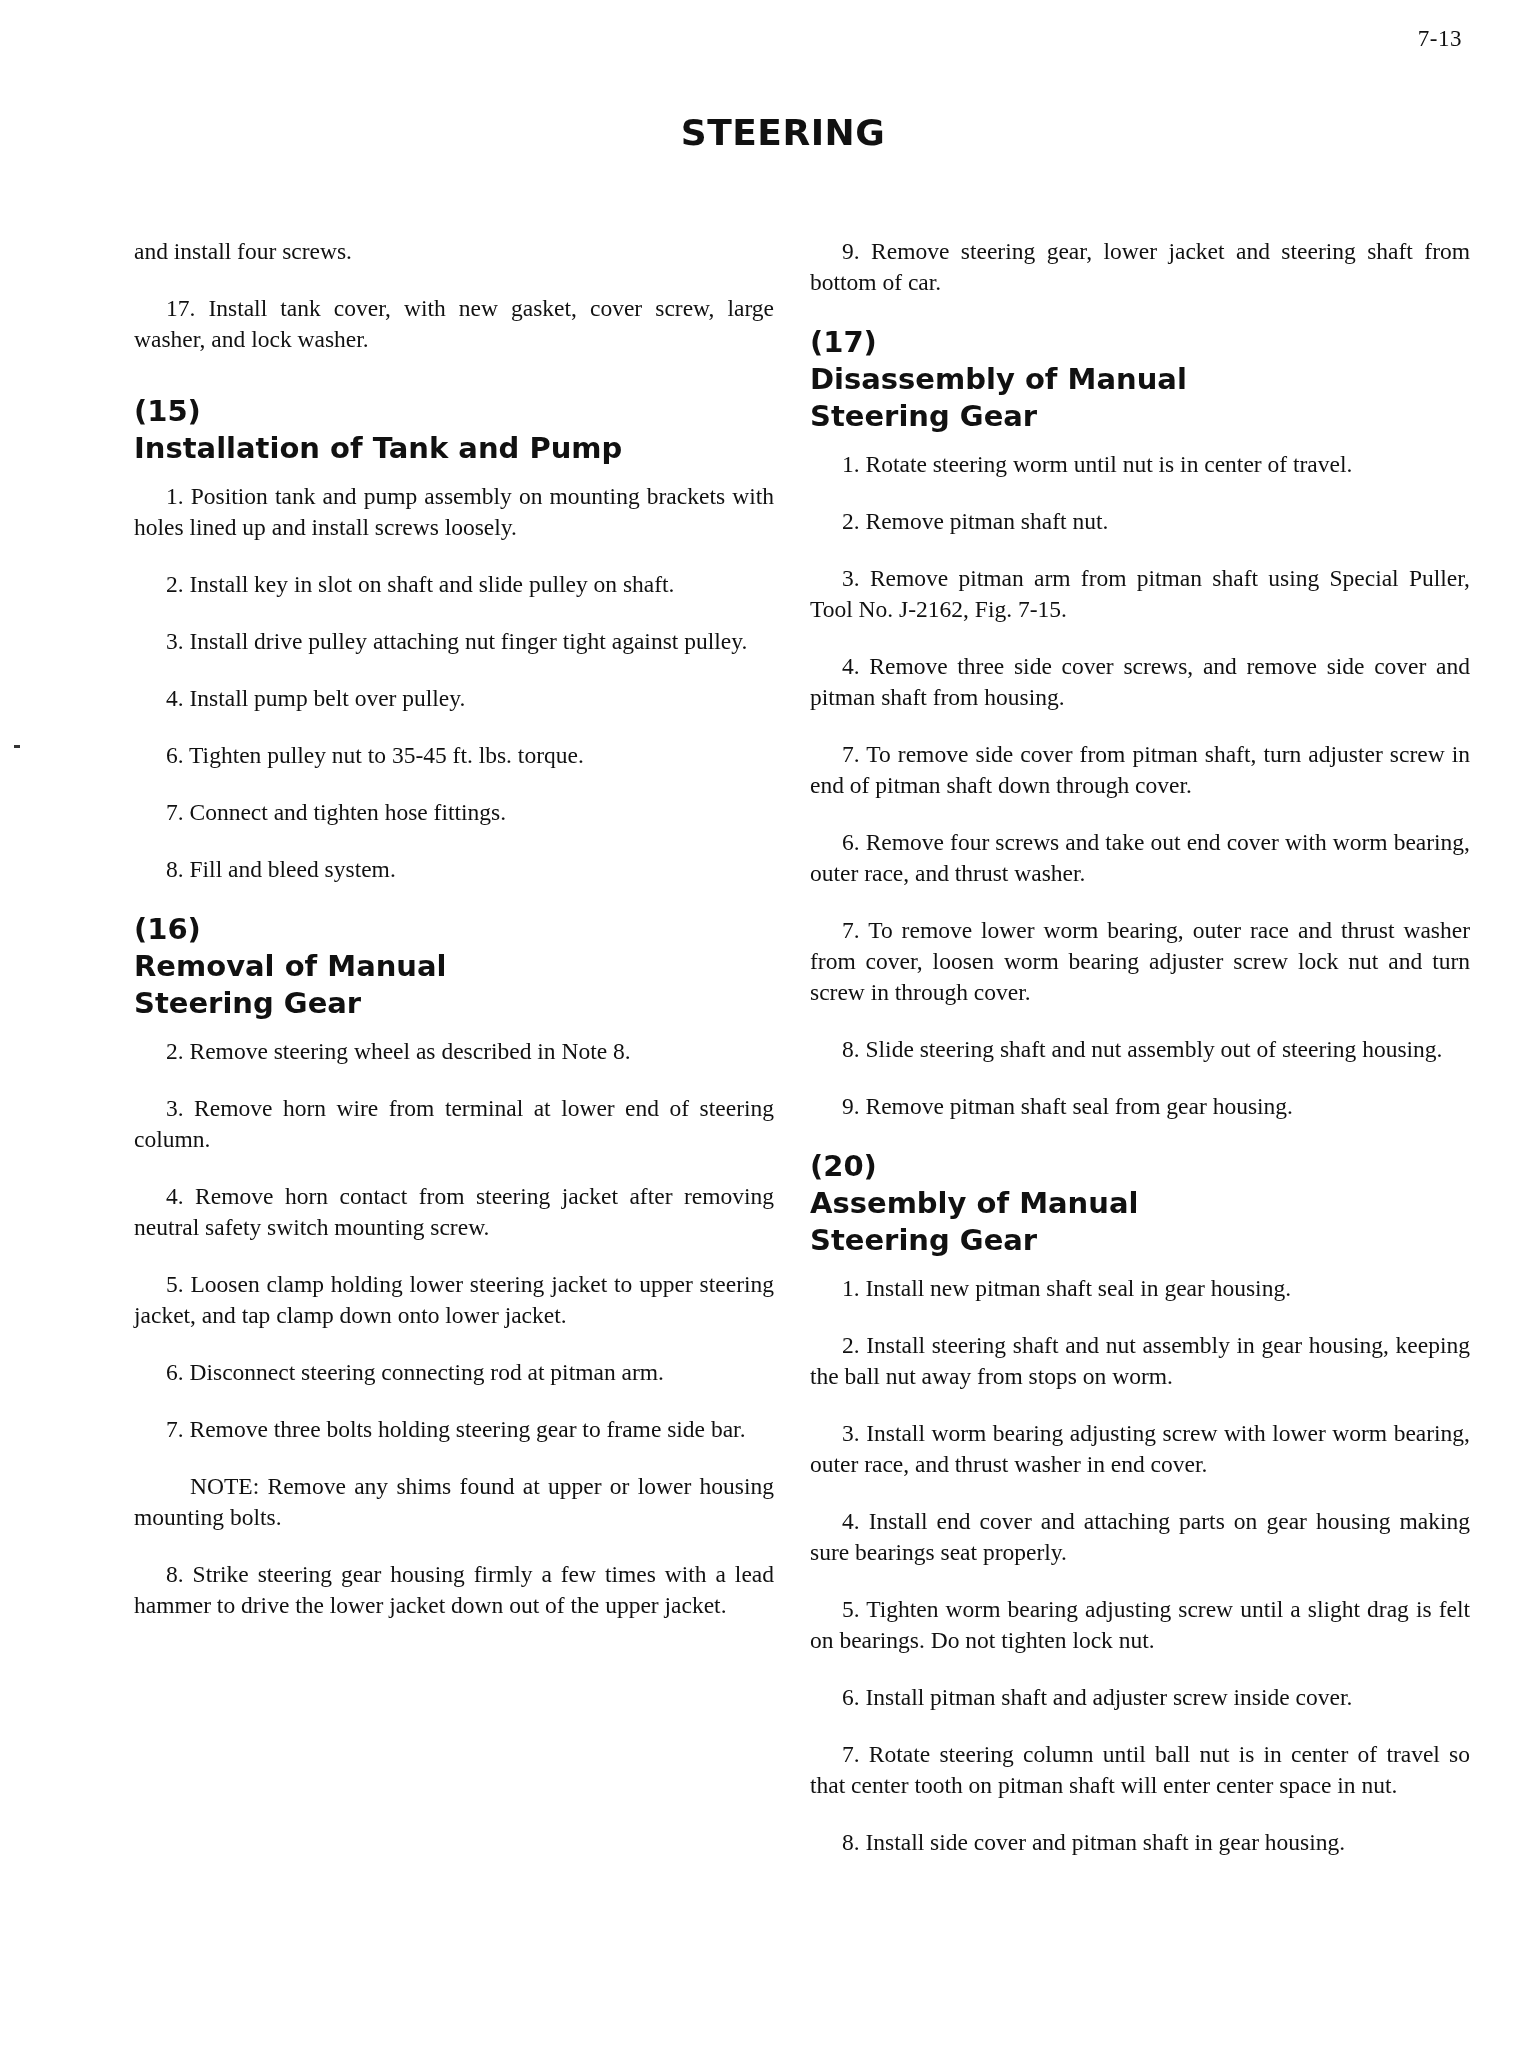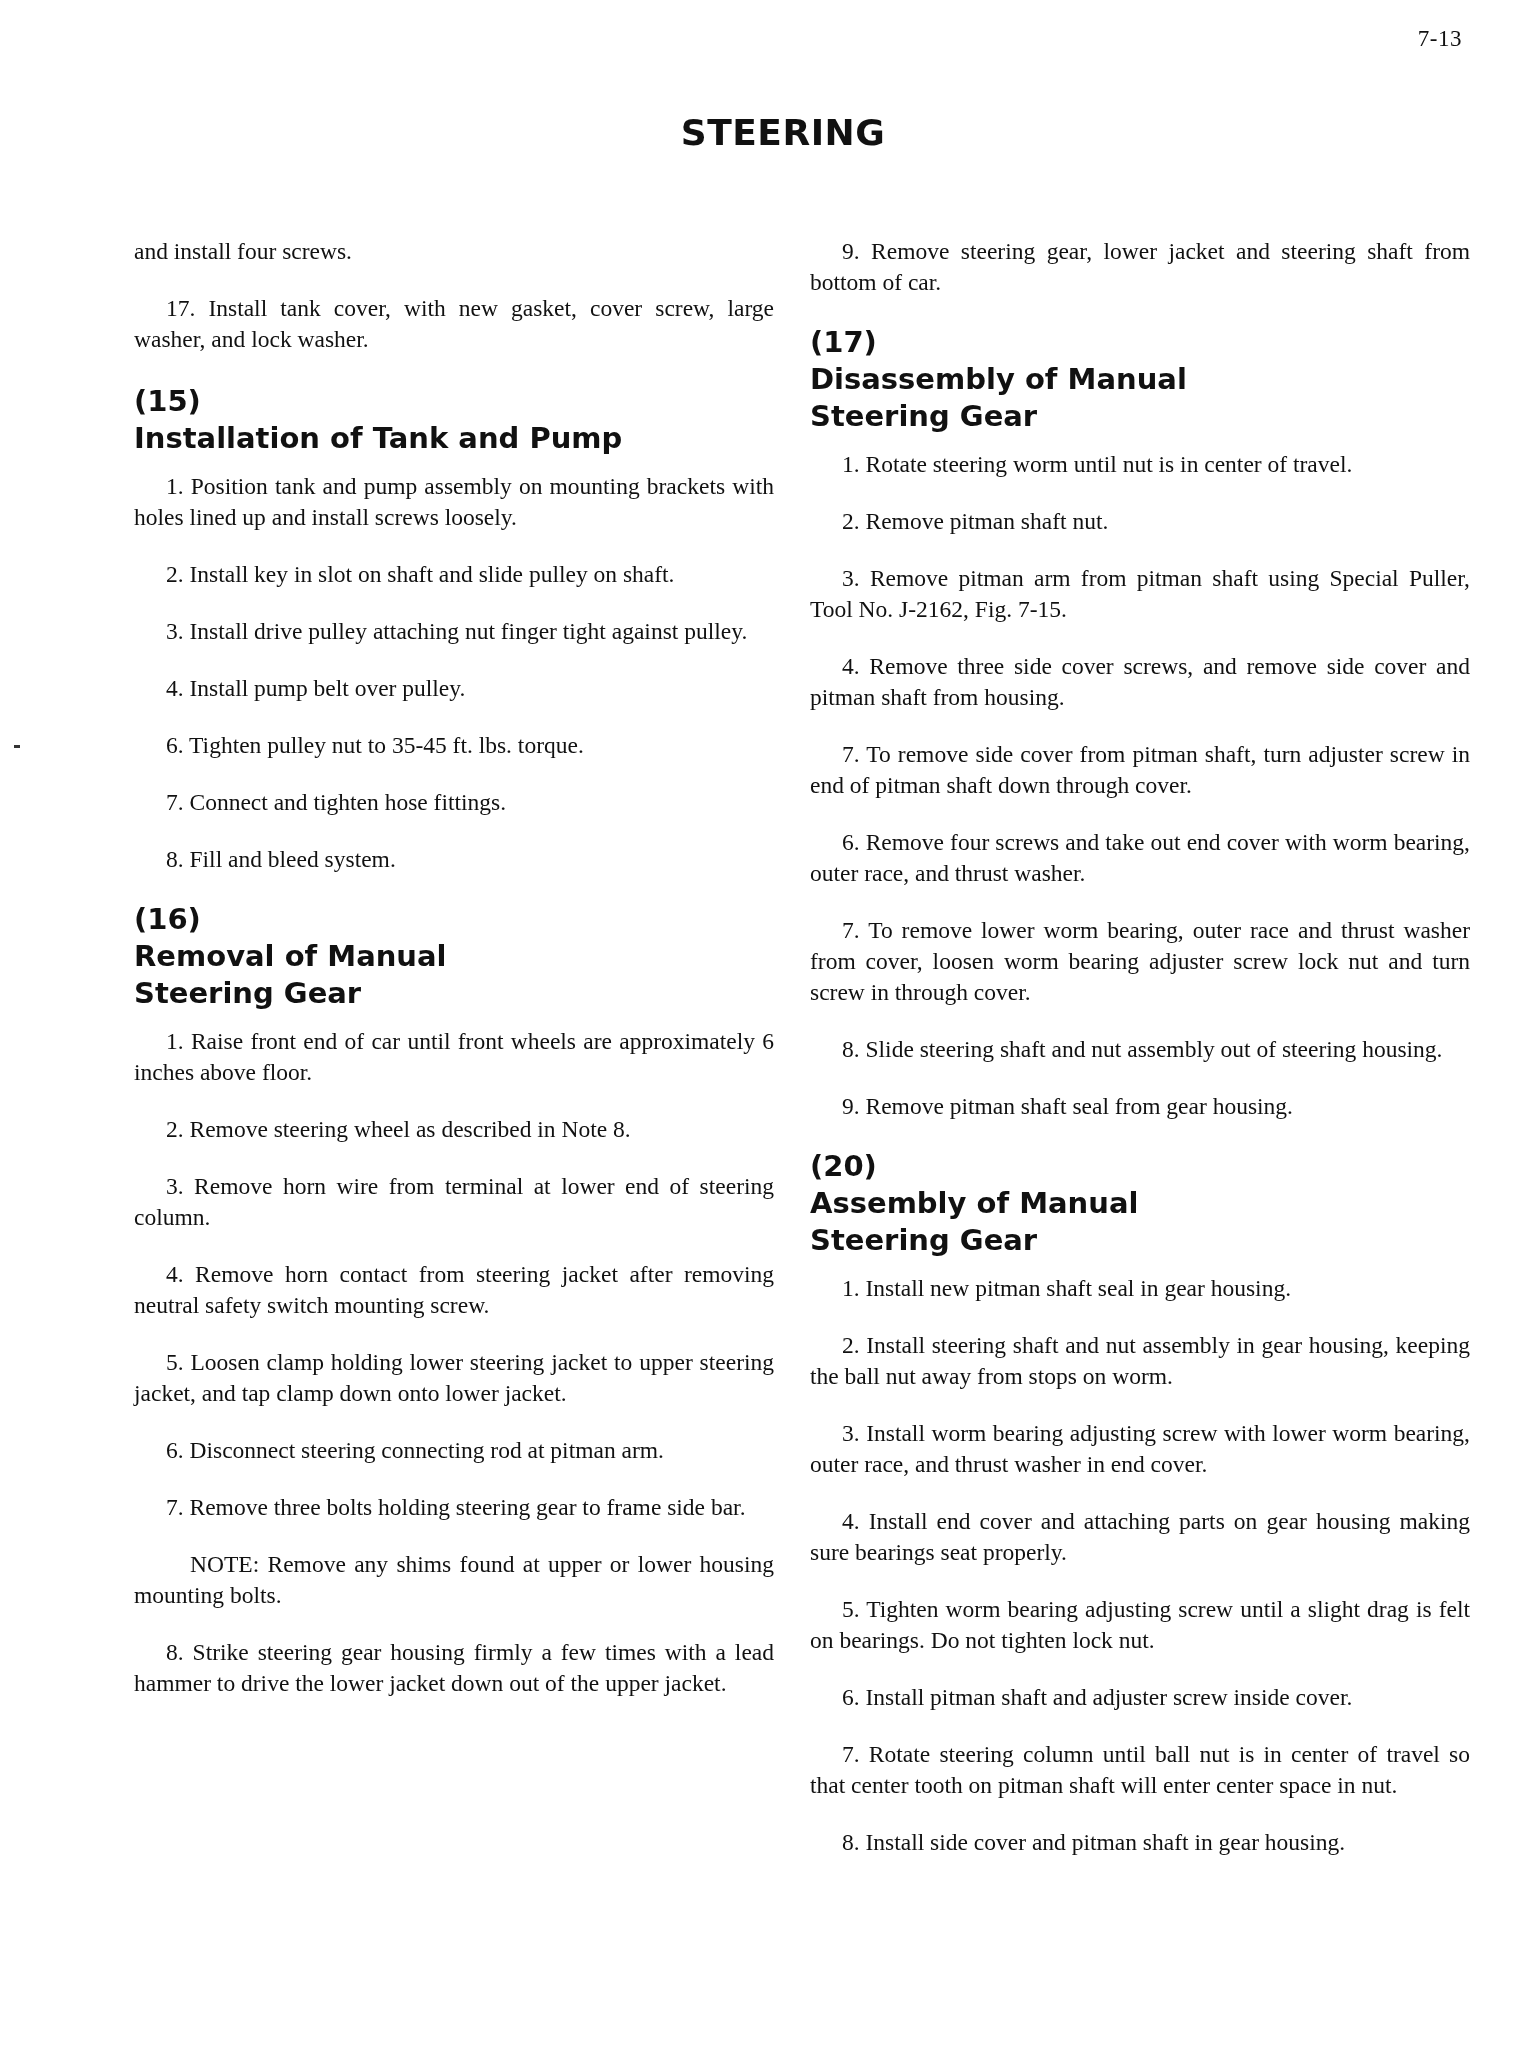--- a/index.html
+++ b/index.html
@@ -45,21 +45,21 @@
 </style>
 </head>
 <body>
 
 <div class="page-number">7-13</div>
 <div class="running-head">STEERING</div>
 <div class="margin-dot"></div>
 
 <div class="column col-left">
   <p class="para cont">and install four screws.</p>
-  <p class="para" style="margin-bottom:28px">17. Install tank cover, with new gasket, cover screw, large washer, and lock washer.</p>
+  <p class="para" style="margin-bottom:38px">17. Install tank cover, with new gasket, cover screw, large washer, and lock washer.</p>
 
   <h2 class="section">
     <span class="num">(15)</span>
     <span class="title">
         <span>Installation of Tank and Pump</span>
       </span>
   </h2>
   <p class="para">1. Position tank and pump assembly on mounting brackets with holes lined up and install screws loosely.</p>
   <p class="para">2. Install key in slot on shaft and slide pulley on shaft.</p>
   <p class="para">3. Install drive pulley attaching nut finger tight against pulley.</p>
@@ -68,21 +68,20 @@
   <p class="para">7. Connect and tighten hose fittings.</p>
   <p class="para tight">8. Fill and bleed system.</p>
 
   <h2 class="section">
     <span class="num">(16)</span>
     <span class="title">
       <span>Removal of Manual</span>
       <span>Steering Gear</span>
     </span>
   </h2>
-  <p class="para">1. Raise front end of car until front wheels are approximately 6 inches above floor.</p>
   <p class="para">2. Remove steering wheel as described in Note 8.</p>
   <p class="para">3. Remove horn wire from terminal at lower end of steering column.</p>
   <p class="para">4. Remove horn contact from steering jacket after removing neutral safety switch mounting screw.</p>
   <p class="para">5. Loosen clamp holding lower steering jacket to upper steering jacket, and tap clamp down onto lower jacket.</p>
   <p class="para">6. Disconnect steering connecting rod at pitman arm.</p>
   <p class="para">7. Remove three bolts holding steering gear to frame side bar.</p>
   <p class="para note">NOTE:  Remove any shims found at upper or lower housing mounting bolts.</p>
   <p class="para">8. Strike steering gear housing firmly a few times with a lead hammer to drive the lower jacket down out of the upper jacket.</p>
 </div>
 

